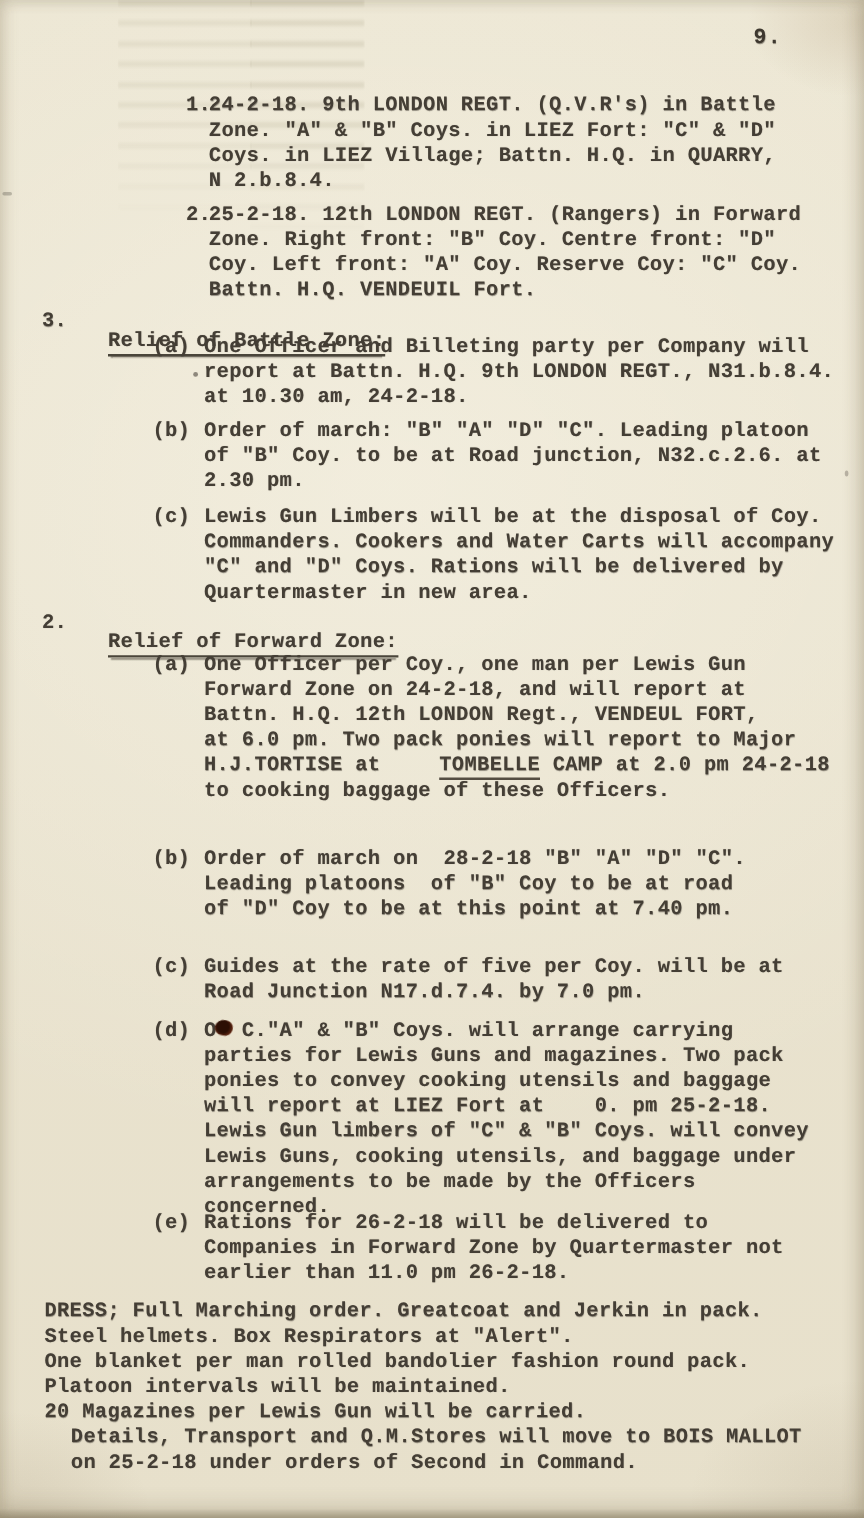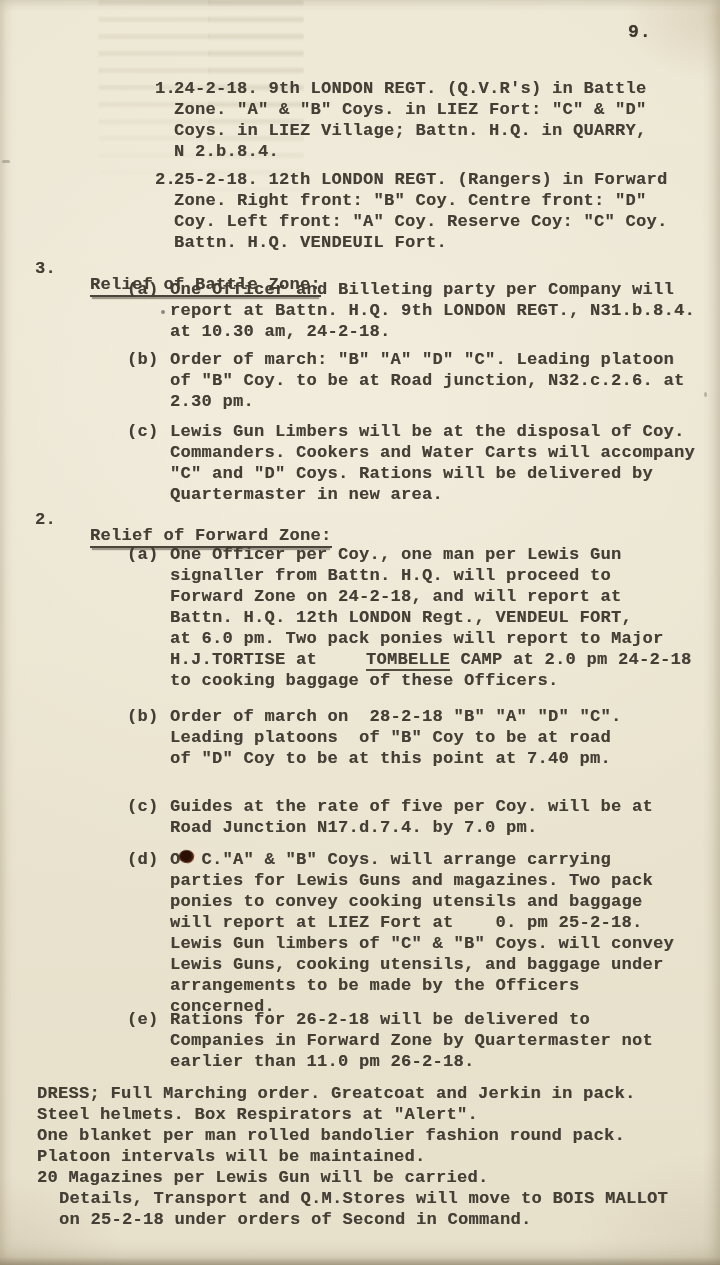--- a/index.html
+++ b/index.html
@@ -129,21 +129,20 @@
         </div>
       </div>
       <div class="block" style="top: 509px;">
         <span class="num" style="left: 35px;">2.</span>
         <span class="heading" style="left: 90px;">Relief of Forward Zone:</span>
       </div>
       <div class="block" style="top: 544px;">
         <span class="num" style="left: 127px;">(a)</span>
         <div class="lines" style="left: 170px;">
           <div class="tline"><span>One Officer per Coy., one man per Lewis Gun</span></div>
-          <div class="tline"><span>signaller from Battn. H.Q. will proceed to</span></div>
           <div class="tline"><span>Forward Zone on 24-2-18, and will report at</span></div>
           <div class="tline"><span>Battn. H.Q. 12th LONDON Regt., VENDEUL FORT,</span></div>
           <div class="tline"><span>at 6.0 pm. Two pack ponies will report to Major</span></div>
           <div class="tline"><span>H.J.TORTISE at  </span><span class="u">TOMBELLE</span><span> CAMP at 2.0 pm 24-2-18</span></div>
           <div class="tline"><span>to cooking baggage of these Officers.</span></div>
         </div>
       </div>
       <div class="block" style="top: 706px;">
         <span class="num" style="left: 127px;">(b)</span>
         <div class="lines" style="left: 170px;">

